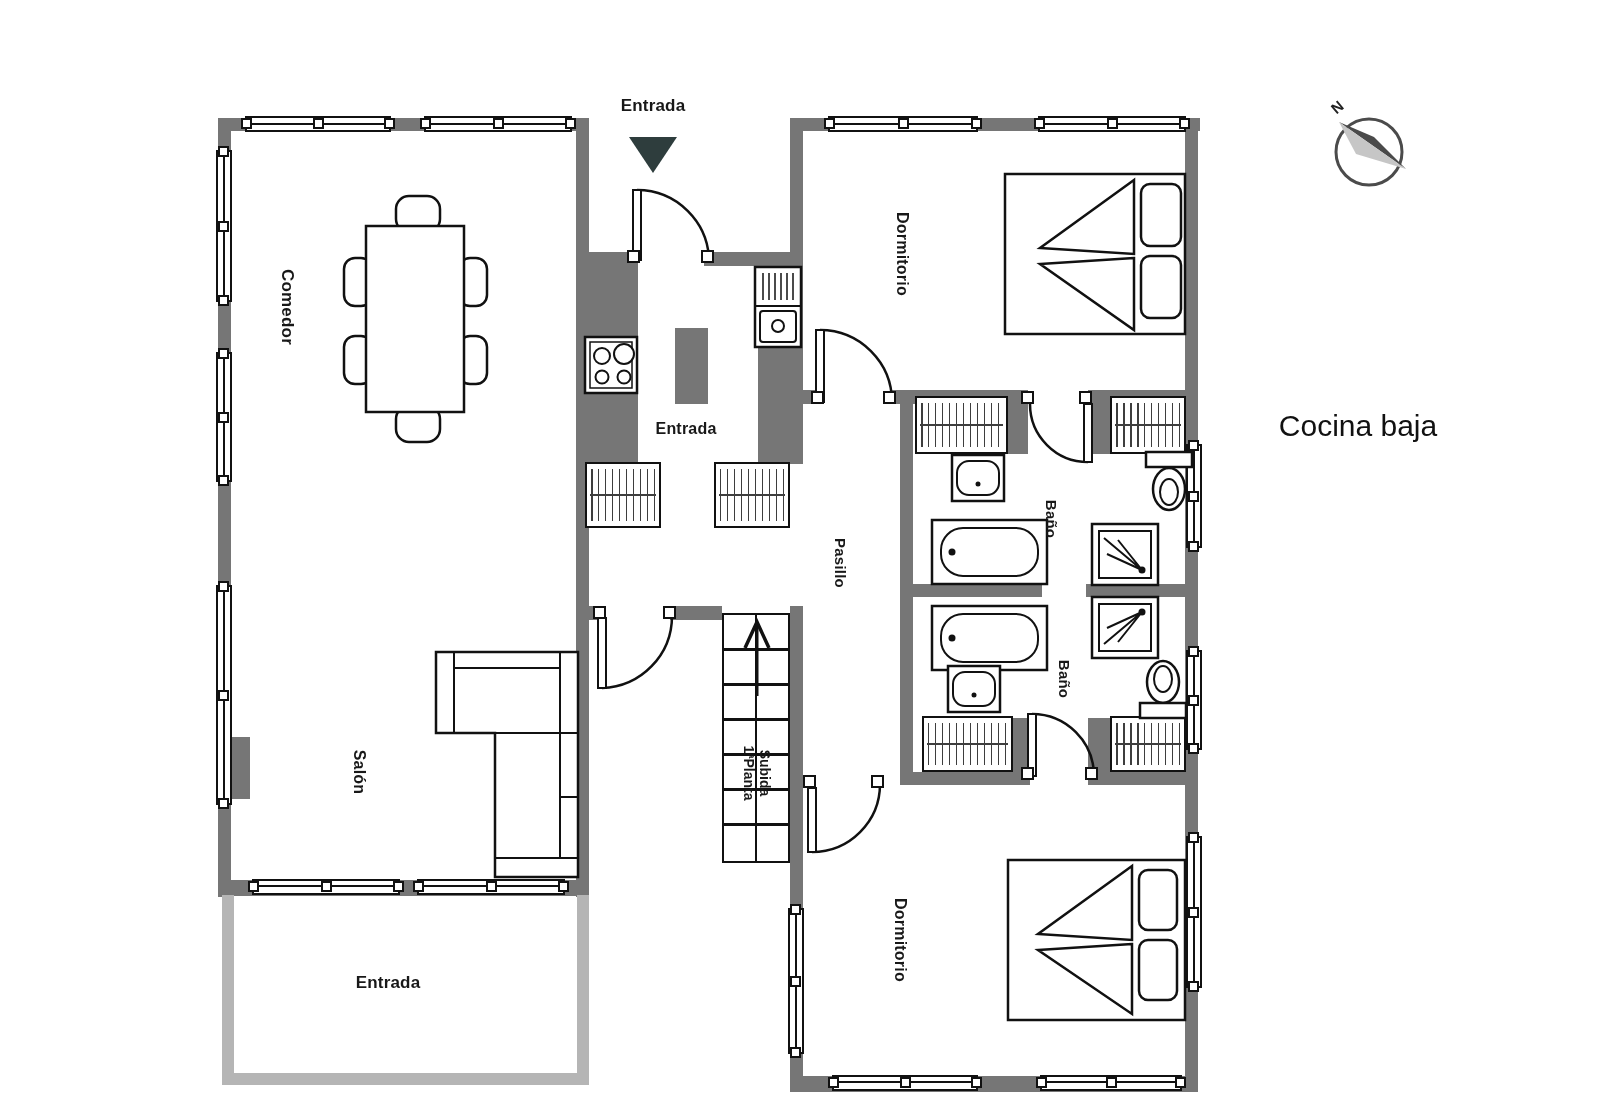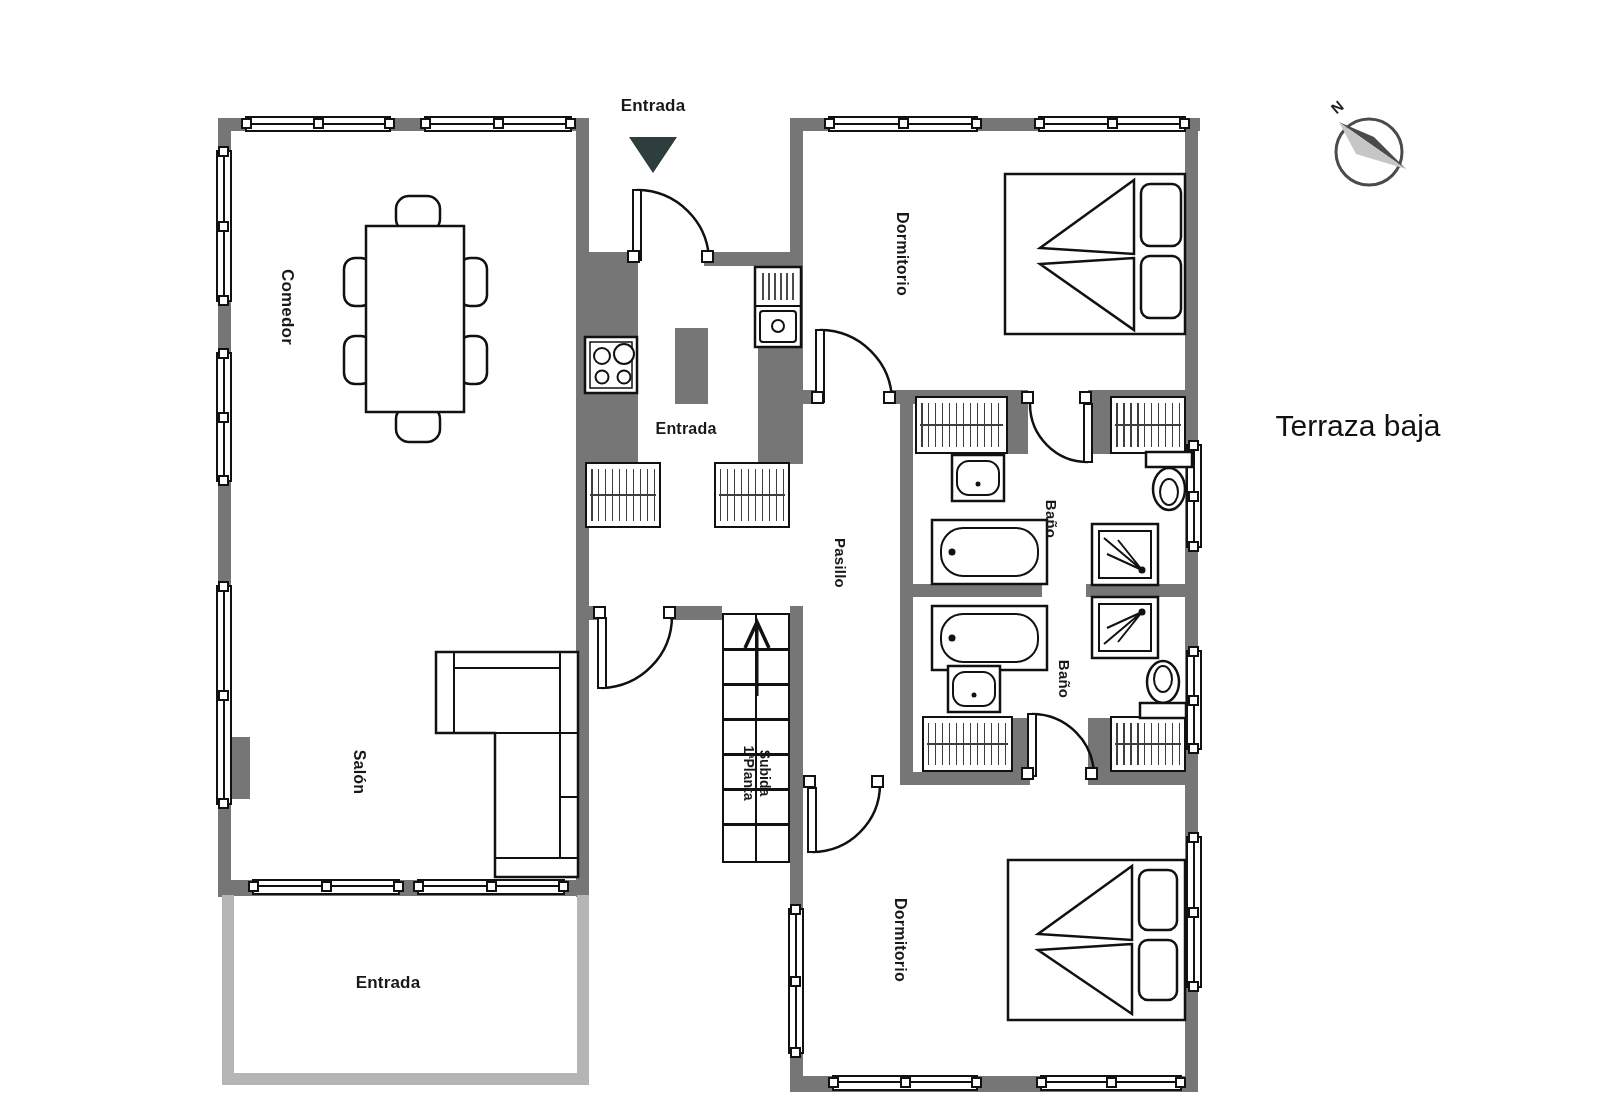--- a/index.html
+++ b/index.html
@@ -42,21 +42,21 @@
   <div class="lbl" style="left:686px;top:429px;font-size:16px">Entrada</div>
   <div class="lbl rot" style="left:287px;top:307px">Comedor</div>
   <div class="lbl rot" style="left:359px;top:772px;font-size:16px">Salón</div>
   <div class="lbl" style="left:388px;top:983px">Entrada</div>
   <div class="lbl rot small" style="left:840px;top:563px">Pasillo</div>
   <div class="lbl rot small" style="left:1051px;top:519px">Baño</div>
   <div class="lbl rot small" style="left:1064px;top:679px">Baño</div>
   <div class="lbl rot" style="left:902px;top:254px;font-size:16px">Dormitorio</div>
   <div class="lbl rot" style="left:900px;top:940px;font-size:16px">Dormitorio</div>
   <div class="stairlbl"><span>Subida</span><br><span>1ªPlanta</span></div>
-  <div class="title" style="left:1358px;top:426px">Terraza baja</div>
+  <div class="title" style="left:1358px;top:426px">Cocina baja</div>
   <div class="nlbl">N</div>
 
   <div class="stairs">
     <div class="tread" style="top:33px"></div>
     <div class="tread" style="top:68px"></div>
     <div class="tread" style="top:103px"></div>
     <div class="tread" style="top:138px"></div>
     <div class="tread" style="top:173px"></div>
     <div class="tread" style="top:208px"></div>
     <div class="mid"></div>

